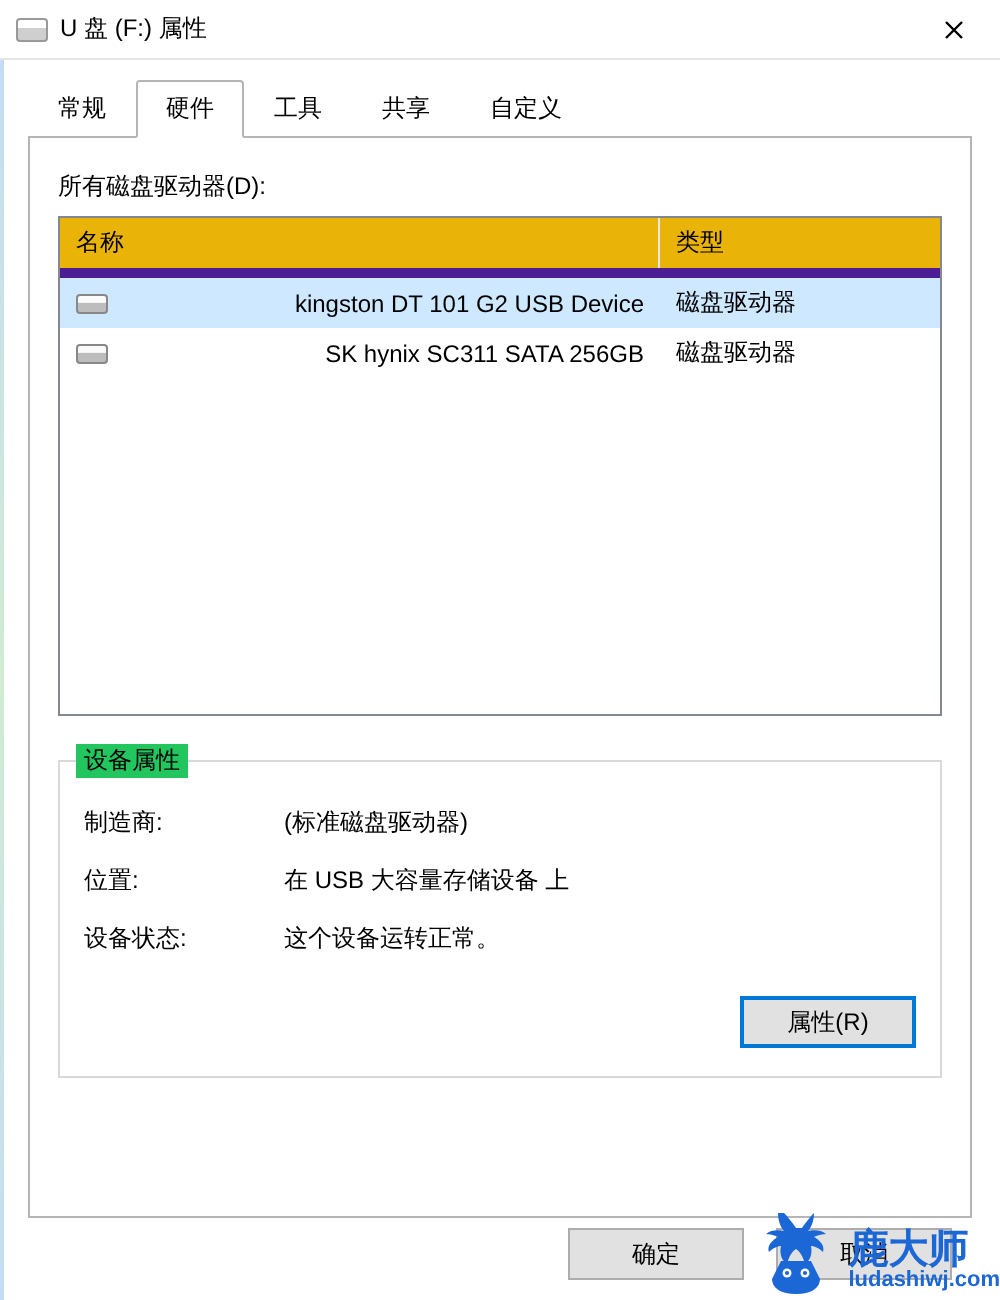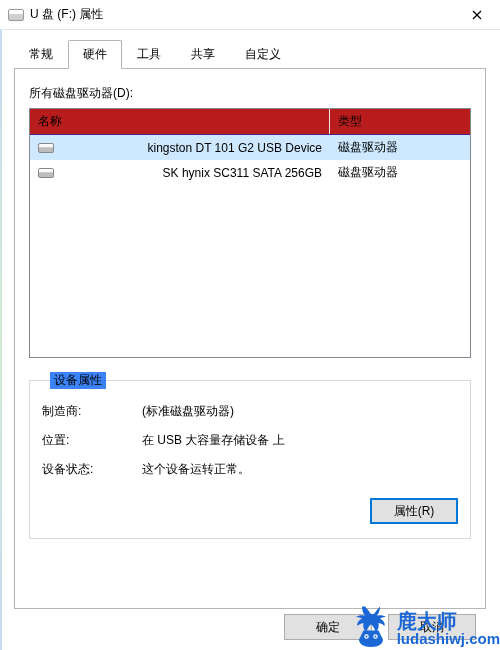--- a/index.html
+++ b/index.html
@@ -73,22 +73,22 @@
   .label { margin-bottom: 6px; }
 
   
   .listview {
     border: 1px solid #828790;
     height: 250px;
     background: #fff;
   }
   .lv-header {
     display: flex;
-    background: #b91c1c;
-    border-bottom: 1px solid #4c1d95;
+    background: #eab308;
+    border-bottom: 5px solid #4c1d95;
   }
   .lv-hcell {
     padding: 4px 8px;
     border-right: 1px solid #e8e8e8;
   }
   .lv-hcell:last-child { border-right: none; }
   .lv-rows {}
   .lv-row {
     display: flex;
     align-items: center;
@@ -110,23 +110,23 @@
   
   .groupbox {
     margin-top: 22px;
     border: 1px solid #d9d9d9;
     padding: 14px 12px 14px 12px;
     position: relative;
   }
   .groupbox > .gtitle {
     position: absolute;
     top: -9px;
-    left: 20px;
+    left: 8px;
     padding: 0 4px;
-    background: #3b82f6;
+    background: #22c55e;
   }
   .prop-row {
     display: flex;
     margin: 8px 0 12px 0;
   }
   .prop-label { width: 100px; color: #000; }
   .prop-value { flex: 1; color: #000; }
 
   .btn-row-inner {
     display: flex;
@@ -164,21 +164,21 @@
     bottom: 0;
     display: flex;
     align-items: flex-end;
     color: #1b67d6;
     font-weight: bold;
     pointer-events: none;
   }
   .watermark svg { width: 52px; height: 48px; }
   .watermark .wm-text { display: flex; flex-direction: column; line-height: 1; margin-bottom: 4px; }
   .watermark .wm-cn { font-size: 20px; }
-  .watermark .wm-url { font-size: 15px; }
+  .watermark .wm-url { font-size: 11px; }
 
   
   .edge {
     position: absolute;
     left: 0; top: 30px; bottom: 0; width: 2px;
     background: linear-gradient(#7db0e8,#9ad29a,#7db0e8);
     opacity: .45;
   }
 </style>
 </head>

